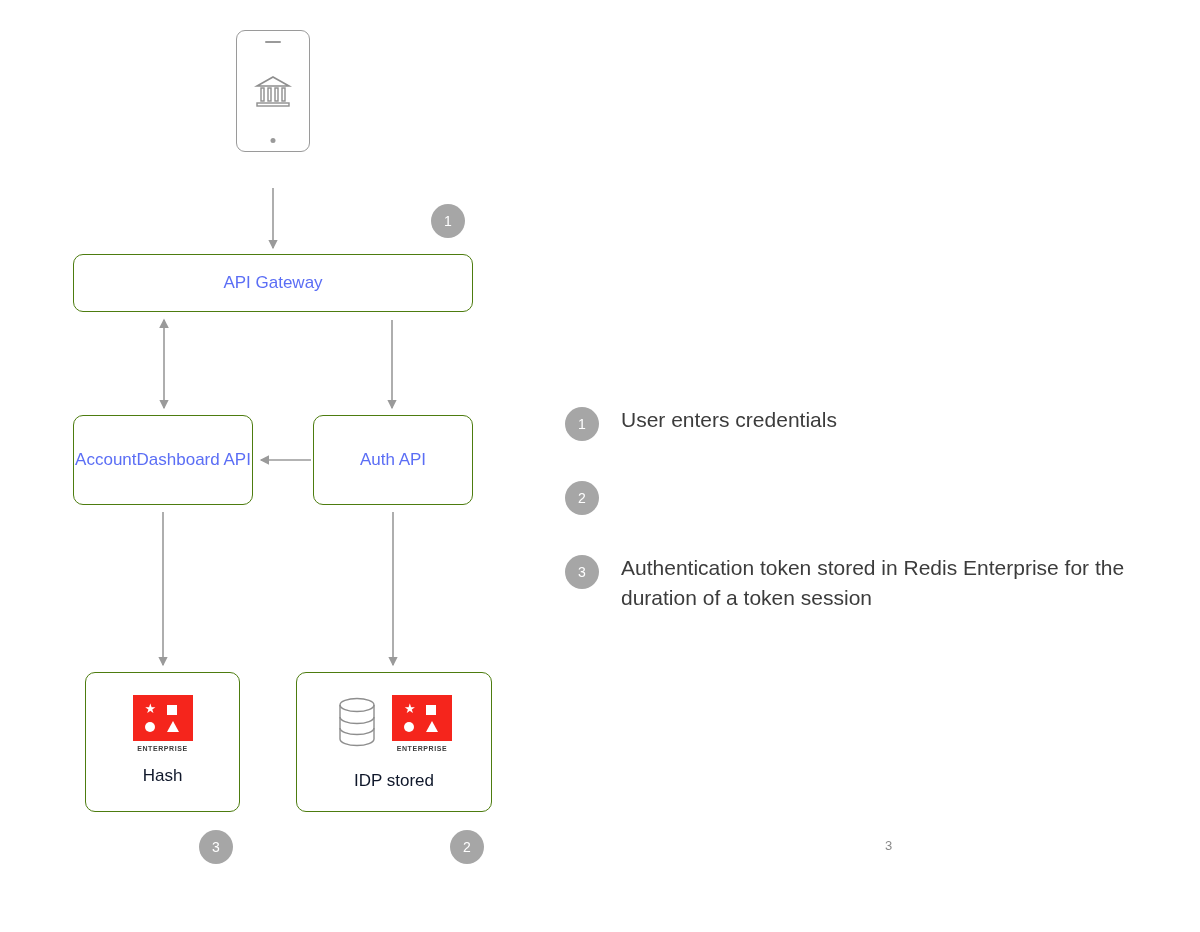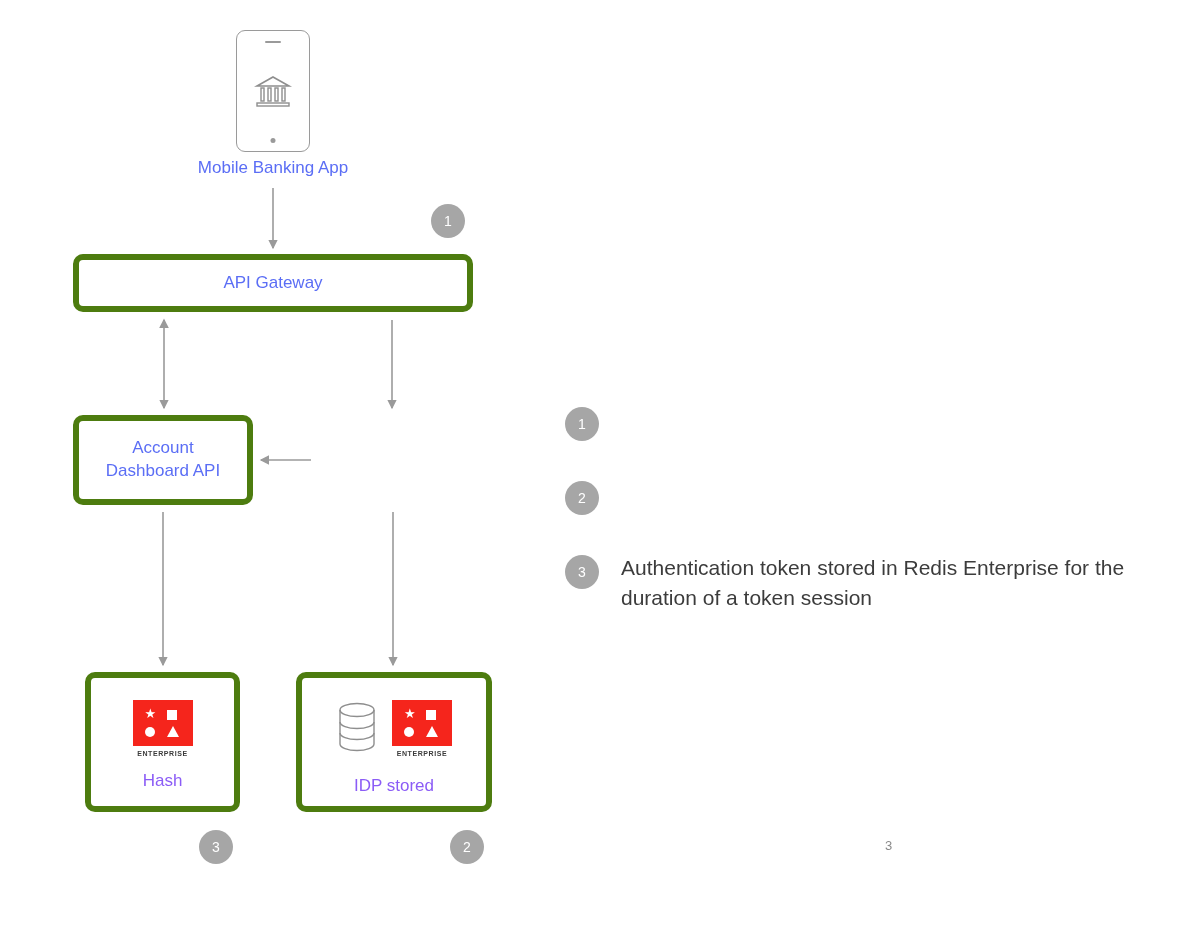--- a/index.html
+++ b/index.html
@@ -25,21 +25,21 @@
     left: 0; top: 0;
     width: 1200px;
     height: 932px;
     pointer-events: none;
   }
 
   
   .node {
     position: absolute;
     box-sizing: border-box;
-    border: 6px solid #4d7c0f;
+    border: 1px solid #4d7c0f;
     border-radius: 10px;
     background: #ffffff;
     display: flex;
     align-items: center;
     justify-content: center;
     text-align: center;
     color: #5b6ef5;
     font-size: 17px;
     line-height: 1.35;
   }
@@ -102,21 +102,21 @@
   }
 
   
   #api-gateway {
     left: 73px; top: 254px;
     width: 400px; height: 58px;
   }
   #account-dashboard {
     left: 73px; top: 415px;
     width: 180px; height: 90px;
-    flex-direction: column;
+    flex-direction: row;
   }
   #auth-api {
     left: 313px; top: 415px;
     width: 160px; height: 90px;
   }
   #hash-node {
     left: 85px; top: 672px;
     width: 155px; height: 140px;
     flex-direction: column;
     justify-content: flex-start;
@@ -174,21 +174,21 @@
     text-align: center;
   }
   .node-row {
     display: flex;
     align-items: flex-start;
     justify-content: center;
     gap: 10px;
   }
   .node-caption {
     margin-top: 12px;
-    color: #8b5cf6;
+    color: #0f172a;
     font-size: 17px;
   }
 
   
   .badge {
     position: absolute;
     width: 34px;
     height: 34px;
     border-radius: 50%;
     background: #a6a6a6;
@@ -280,31 +280,33 @@
           <polygon points="22,7 38,16 6,16" fill="none" stroke="#8e8e8e" stroke-width="1.6"></polygon>
           <rect x="10" y="18" width="3" height="13" fill="none" stroke="#8e8e8e" stroke-width="1.4"></rect>
           <rect x="17" y="18" width="3" height="13" fill="none" stroke="#8e8e8e" stroke-width="1.4"></rect>
           <rect x="24" y="18" width="3" height="13" fill="none" stroke="#8e8e8e" stroke-width="1.4"></rect>
           <rect x="31" y="18" width="3" height="13" fill="none" stroke="#8e8e8e" stroke-width="1.4"></rect>
           <rect x="6" y="33" width="32" height="3" fill="none" stroke="#8e8e8e" stroke-width="1.4"></rect>
         </svg>
       </div>
     </div>
   </div>
-  <div class="mobile-caption">Mobile Banking App</div>
 
   <div class="node" id="api-gateway">
     <span>API Gateway</span>
   </div>
 
   <div class="node" id="account-dashboard">
     <span>Account</span>
     <span>Dashboard API</span>
   </div>
 
+  <div class="node" id="auth-api">
+    <span>Auth API</span>
+  </div>
 
   <div class="node" id="hash-node">
     <div class="node-row">
       <div>
         <div class="redis-mark">
           <div class="redis-square">
             <span class="g redis-star">★</span>
             <span class="g redis-sq2"></span>
             <span class="g redis-circ"></span>
             <span class="g redis-tri"></span>
@@ -341,20 +343,21 @@
     <div class="node-caption">IDP stored</div>
   </div>
 
   <div class="badge" id="badge-1">1</div>
   <div class="badge" id="badge-3">3</div>
   <div class="badge" id="badge-2">2</div>
 
   <div class="legend">
     <div class="legend-item">
       <div class="legend-badge">1</div>
+      <div class="legend-text">User enters credentials</div>
     </div>
     <div class="legend-item">
       <div class="legend-badge">2</div>
     </div>
     <div class="legend-item">
       <div class="legend-badge">3</div>
       <div class="legend-text">Authentication token stored in Redis Enterprise for the duration of a token session</div>
     </div>
   </div>
 

